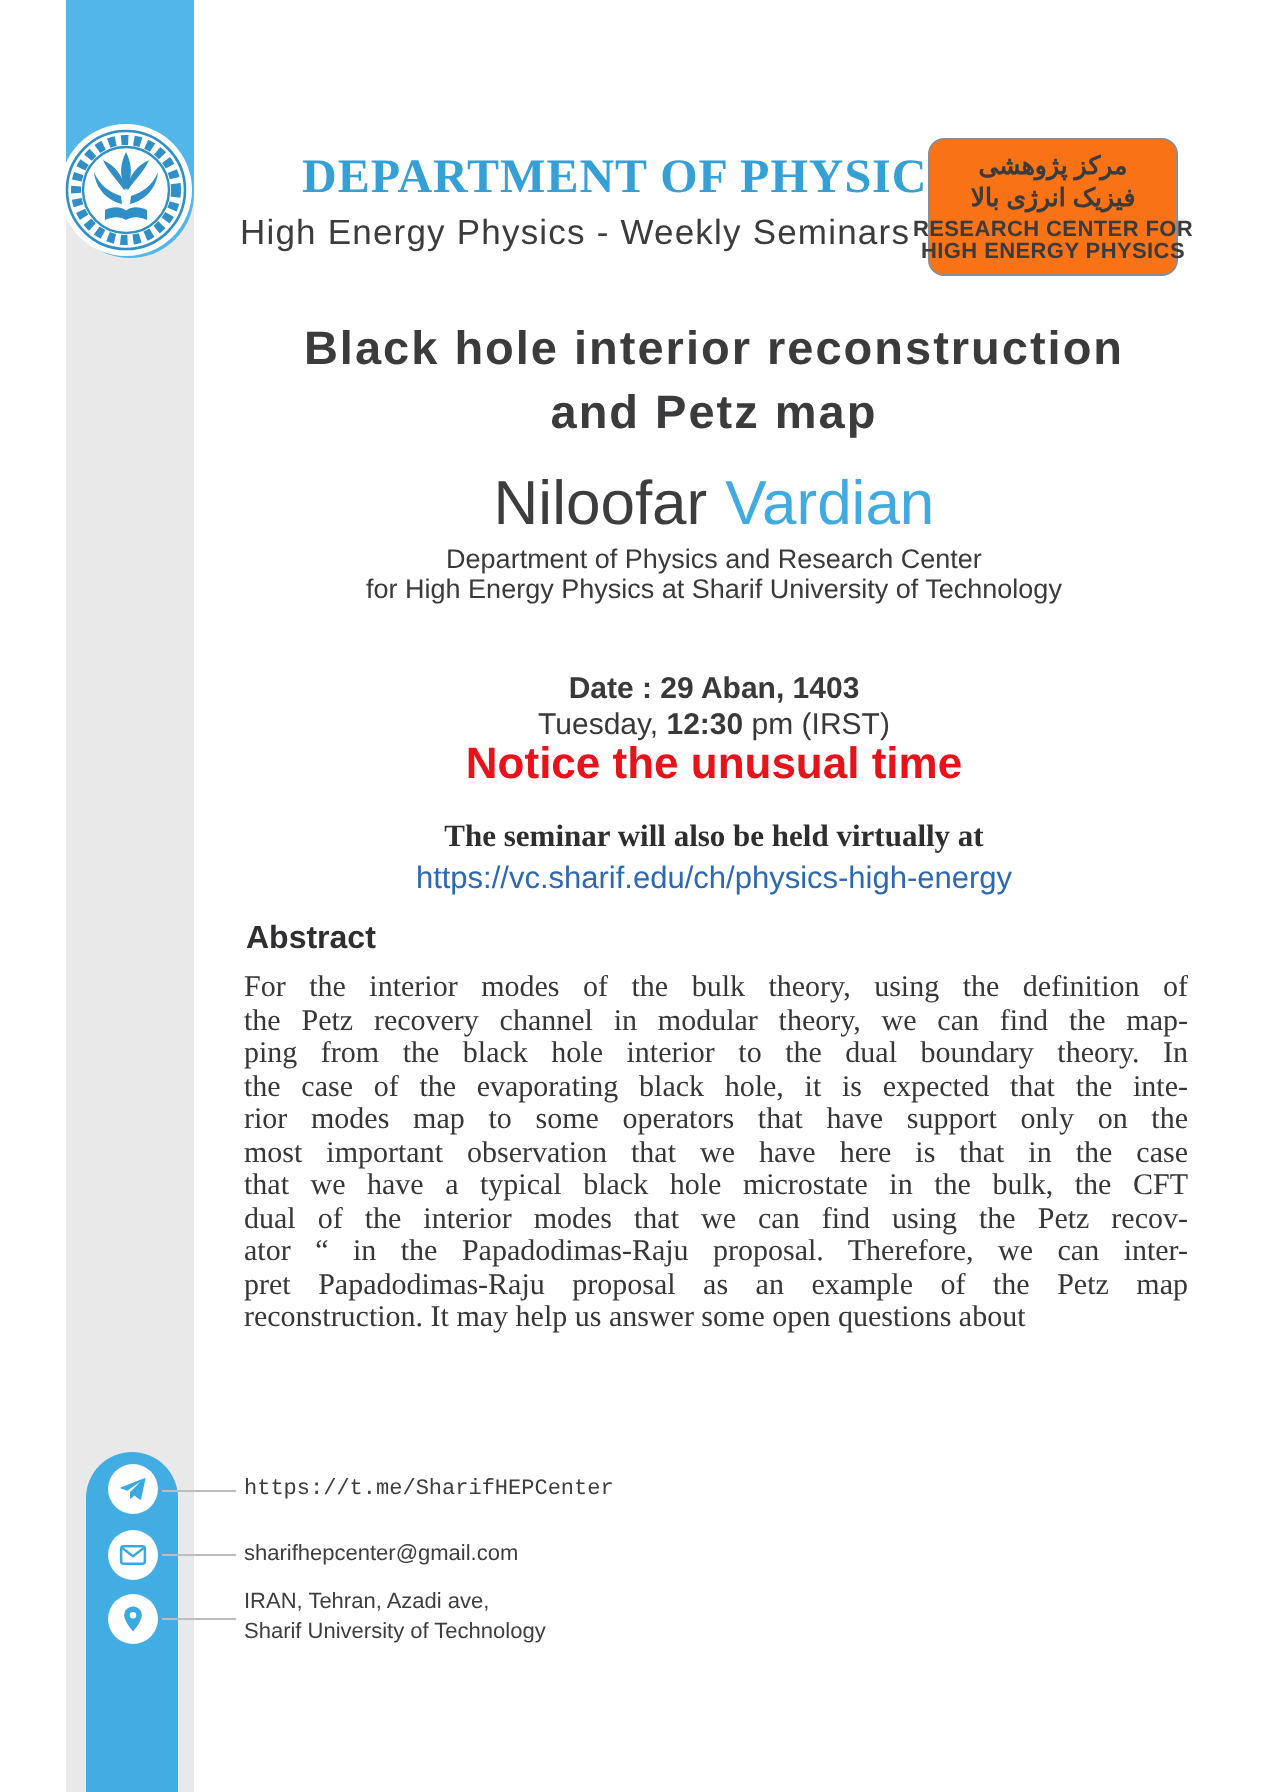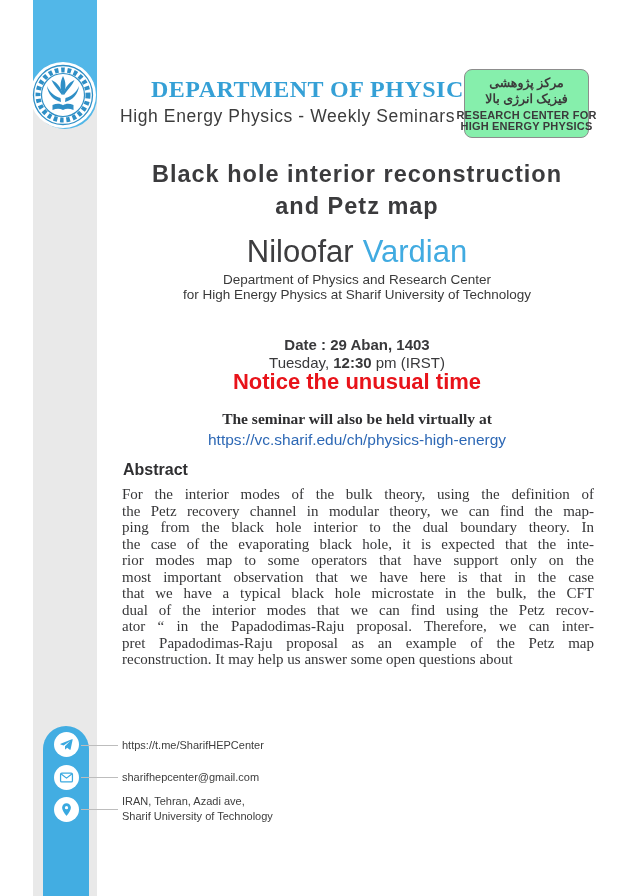--- a/index.html
+++ b/index.html
@@ -82,21 +82,21 @@
     letter-spacing: 0.6px;
     color: #3c3c3c;
     white-space: nowrap;
   }
   .center-box {
     position: absolute;
     left: 464px; top: 69px;
     width: 123px; height: 67px;
     border: 1.5px solid #8d8d8d;
     border-radius: 8px;
-    background: #86efac;
+    background: #f97316;
     display: flex; flex-direction: column;
     align-items: center; justify-content: center;
     text-align: center;
   }
   .center-box .fa {
     direction: rtl;
     font-size: 12.5px;
     font-weight: bold;
     line-height: 16px;
     color: #3b3b3b;
@@ -265,21 +265,21 @@
     </div>
 
   <div class="side-pill"></div>
 
   <div class="contact-icon" style="top: 732px;">
     <svg viewBox="0 0 24 24">
       <path d="M21.5 3.2 L2.6 10.6 c-.7.3-.7 1 .0 1.2 L7.4 13.4 L17.8 6.2 L9.6 14.6 L9.6 19.2 c0 .6.6.8 1 .4 L13 17.2 L17.3 20.4 c.5.4 1.1.1 1.2-.5 L21.9 4 c.1-.6-.4-1-1-.8 Z" fill="#3aa9e0"></path>
     </svg>
   </div>
   <div class="connector" style="top: 745px;"></div>
-  <div class="contact-label" style="top: 738px;">https://t.me/SharifHEPCenter</div>
+  <div class="contact-label" style="top: 738px; font-family: Liberation Mono, monospace;">https://t.me/SharifHEPCenter</div>
 
   <div class="contact-icon" style="top: 765px;">
     <svg viewBox="0 0 24 24">
       <rect x="2.5" y="5" width="19" height="14" rx="2" fill="none" stroke="#3aa9e0" stroke-width="2"></rect>
       <path d="M3.5 6.5 L12 13 L20.5 6.5" fill="none" stroke="#3aa9e0" stroke-width="2" stroke-linecap="round" stroke-linejoin="round"></path>
     </svg>
   </div>
   <div class="connector" style="top: 777px;"></div>
   <div class="contact-label" style="top: 770px;">sharifhepcenter@gmail.com</div>
 

